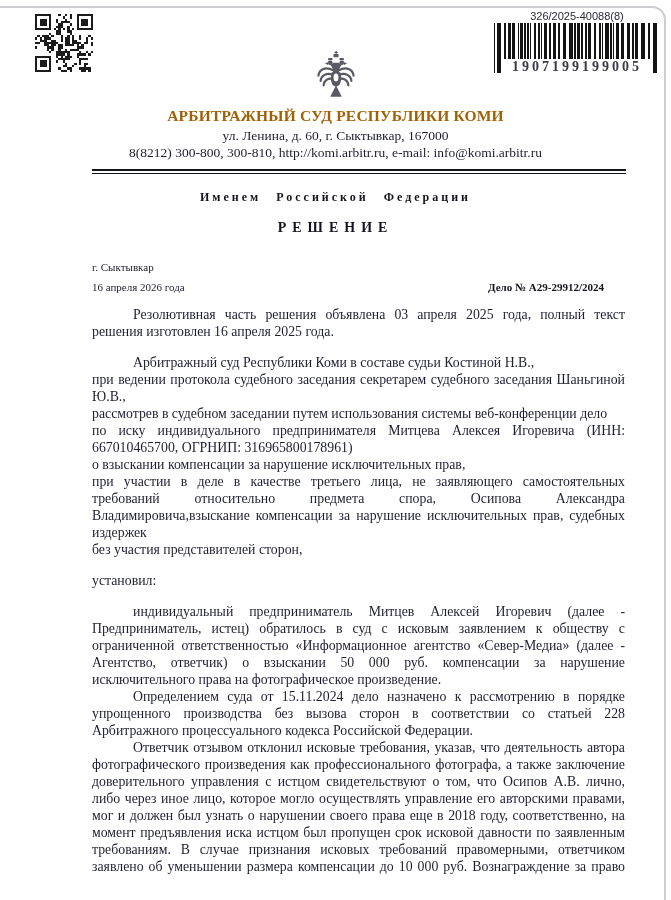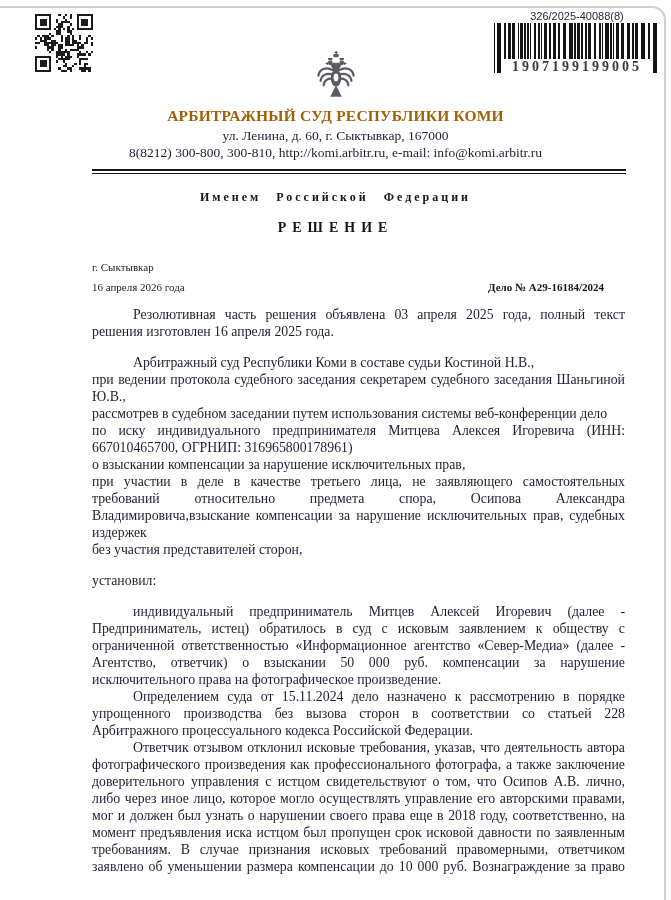--- a/index.html
+++ b/index.html
@@ -428,21 +428,21 @@
 
 <div class="rule"></div>
 
 <div class="h-name">Именем Российской Федерации</div>
 <div class="h-decision">РЕШЕНИЕ</div>
 
 <div class="meta">
   <div class="city">г. Сыктывкар</div>
   <div class="date-row">
     <span>16 апреля 2026 года</span>
-    <span class="case-number">Дело № А29-16184/2024</span>
+    <span class="case-number">Дело № А29-29912/2024</span>
   </div>
 </div>
 
 <div class="doc-body">
     <p class="indent gap-after">Резолютивная часть решения объявлена 03 апреля 2025 года, полный текст решения изготовлен 16 апреля 2025 года.</p>
     <p class="indent">Арбитражный суд Республики Коми в составе судьи Костиной Н.В.,</p>
     <p>при ведении протокола судебного заседания секретарем судебного заседания Шаньгиной Ю.В.,</p>
     <p>рассмотрев в судебном заседании путем использования системы веб-конференции дело</p>
     <p>по иску индивидуального предпринимателя Митцева Алексея Игоревича (ИНН: 667010465700, ОГРНИП: 316965800178961)</p>
     <p>о взыскании компенсации за нарушение исключительных прав,</p>

